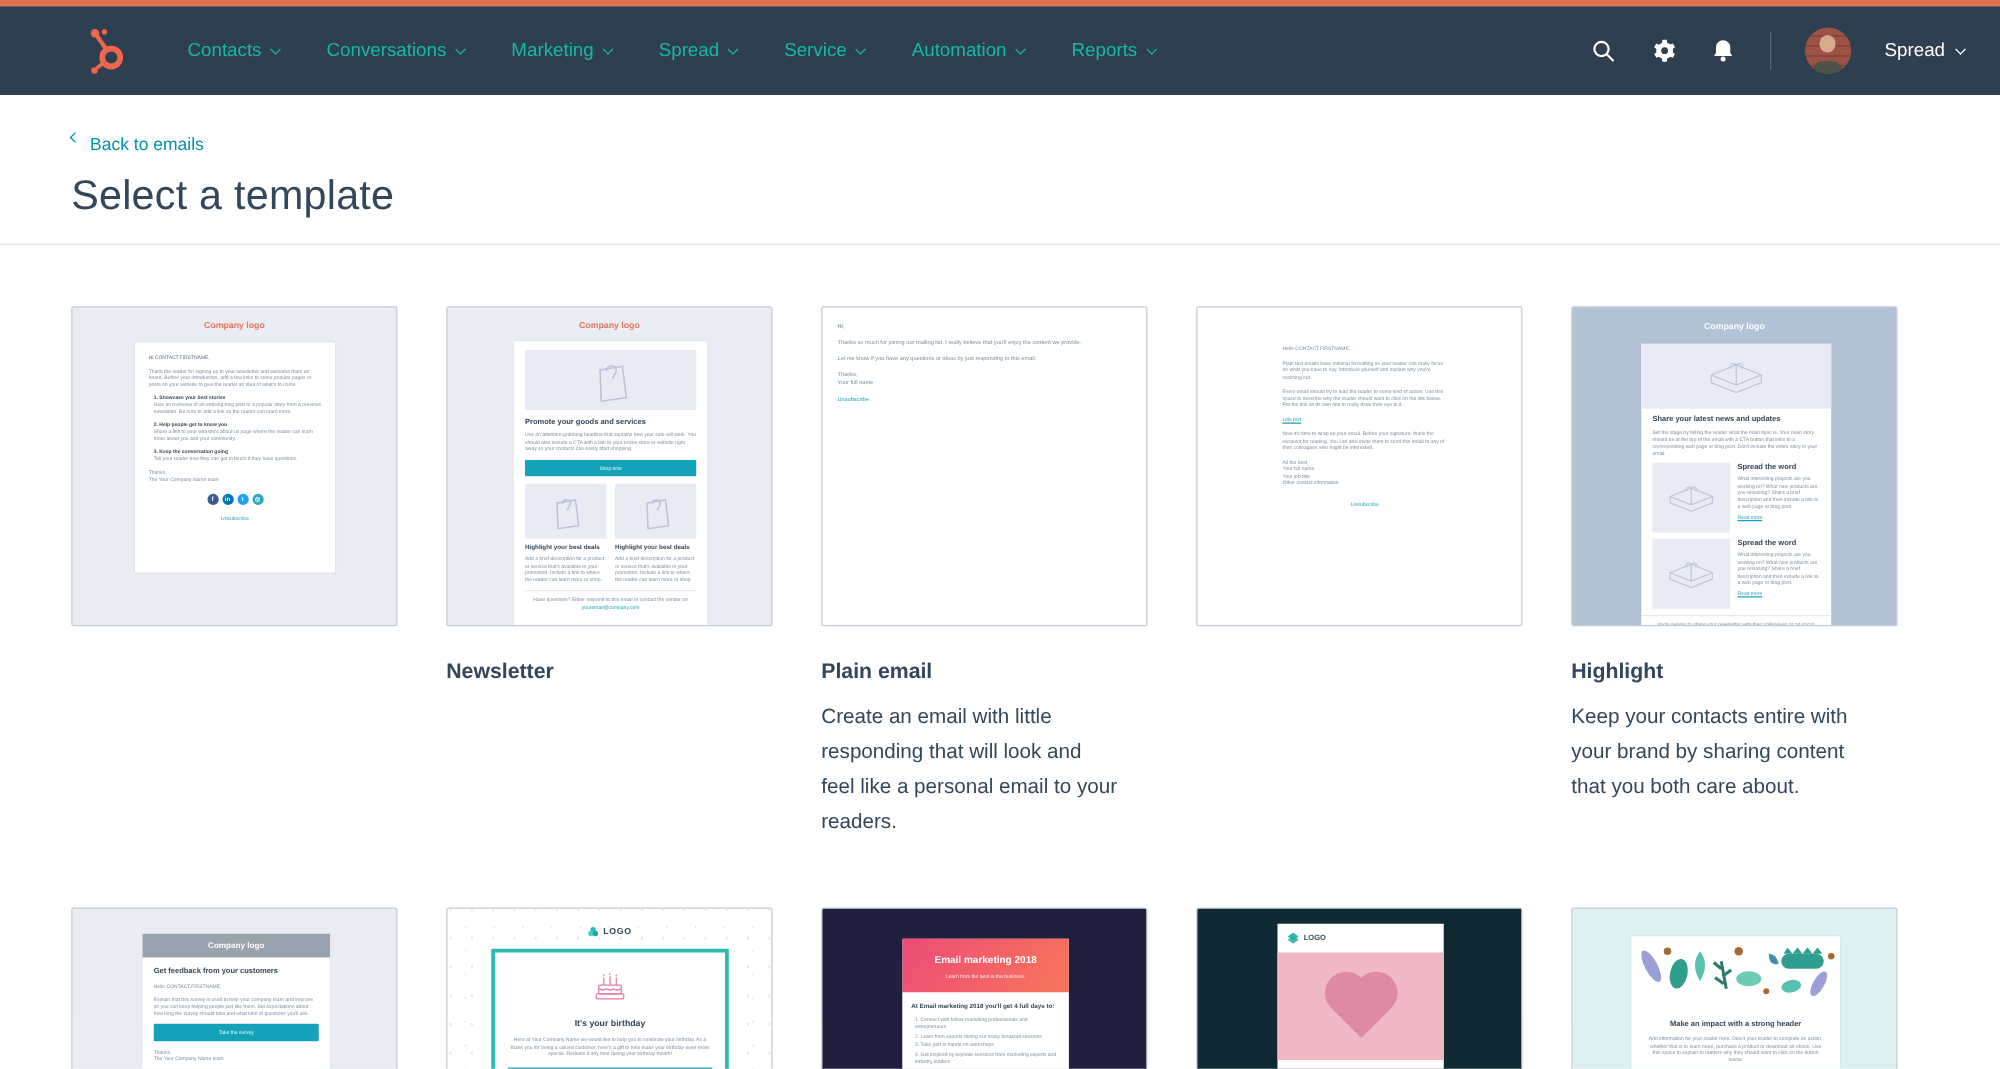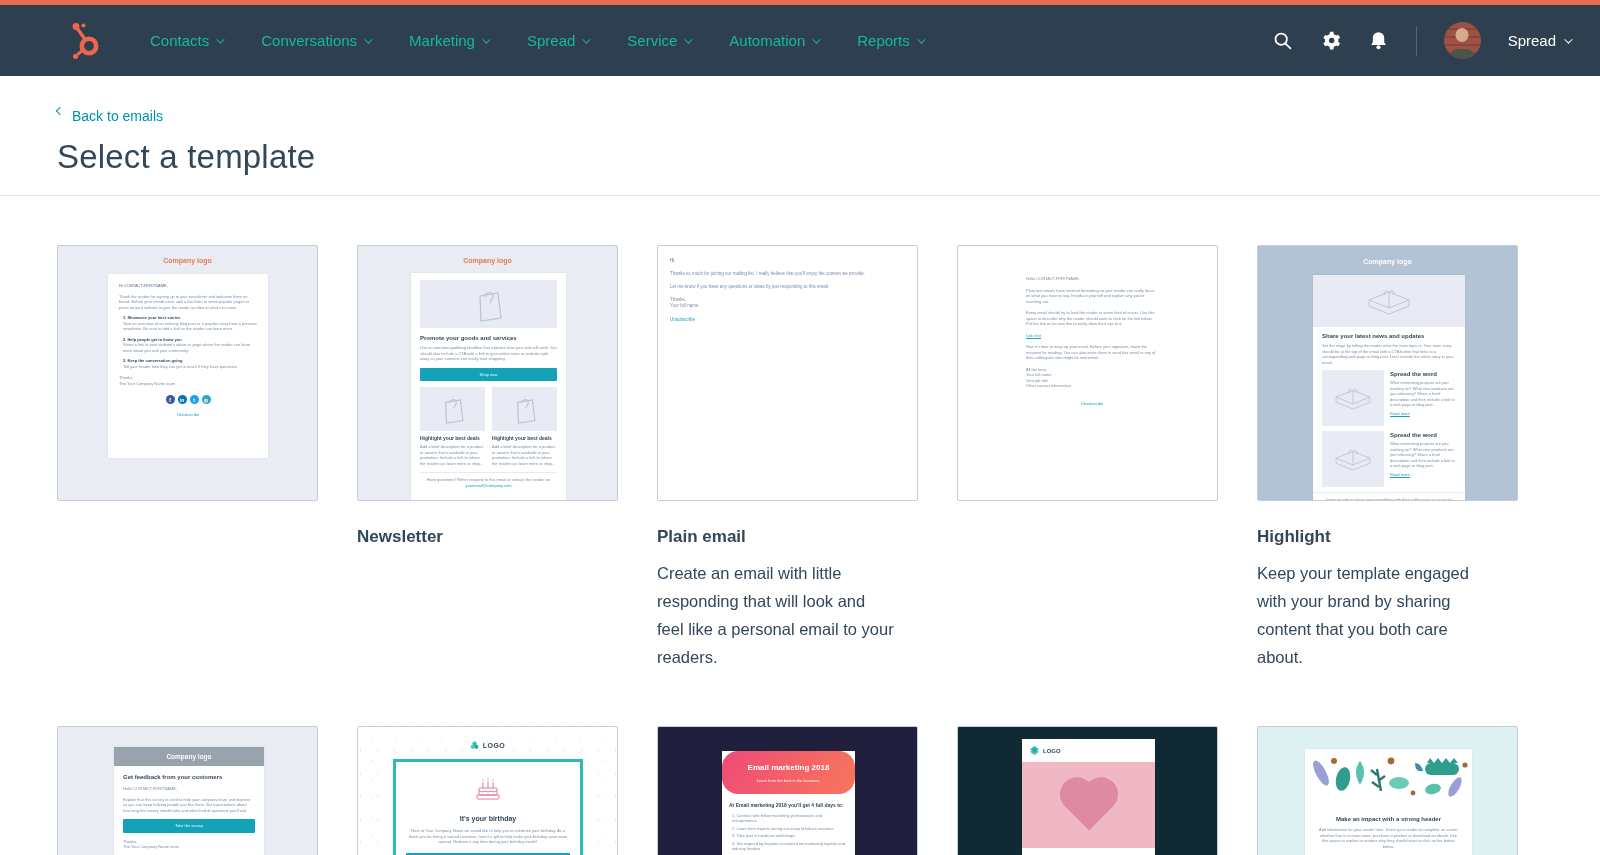--- a/index.html
+++ b/index.html
@@ -80,21 +80,21 @@
   .thumb.bday { background:#fff;
      background-image:radial-gradient(#d8dde4 .7px, transparent .8px), radial-gradient(#e3e7ee .7px, transparent .8px);
      background-size:23px 19px, 17px 23px; background-position:3px 5px, 11px 12px; }
   .b-logo { position:absolute; top:14px; left:0; right:0; display:flex; justify-content:center; align-items:center; gap:4px;
      color:#33475b; font-size:7px; font-weight:700; letter-spacing:.5px; }
   .b-box { position:absolute; left:35px; top:32px; width:190px; height:224px; background:#fff; border:3px solid #2bbcb4; padding:12px 10px 0; text-align:center; }
 
   
   .thumb.event { background:#20203e; }
   .e-sheet { left:64px; top:24px; width:133px; height:232px; }
-  .e-head { background:linear-gradient(120deg,#ee4b76, #f8765b); color:#fff; text-align:center; padding:12px 6px 10px;border-radius:16px; }
+  .e-head { background:linear-gradient(120deg,#ee4b76, #f8765b); color:#fff; text-align:center; padding:12px 6px 10px; }
   .e-body { padding:8px 7px; }
 
   
   .thumb.hearts { background:#0f2a33; }
   .h-sheet { left:64px; top:12px; width:133px; height:244px; }
   .h-logohdr { display:flex; align-items:center; gap:4px; padding:7px 8px; color:#33475b; font-size:6px; font-weight:700; }
   .h-photo { height:86px; background:#f0b7c4; position:relative; overflow:hidden; }
   .h-heart { position:absolute; left:50%; top:50%; width:34px; height:34px; transform:translate(-50%,-46%) rotate(45deg); background:#dd8aa2; }
   .h-heart:before, .h-heart:after { content:""; position:absolute; width:34px; height:34px; border-radius:50%; background:#dd8aa2; }
   .h-heart:before { left:-17px; } .h-heart:after { top:-17px; }
@@ -364,21 +364,21 @@
             <div class="tiny6 t-h">Spread the word</div>
             <div class="tiny4 t-p" style="margin-top:2px">What interesting projects are you working on? What new products are you releasing? Share a brief description and then include a link to a web page or blog post.</div>
             <div class="tiny4 t-link" style="margin-top:3px;text-decoration:underline">Read more</div>
           </div>
         </div>
         <div class="tiny4 t-p" style="margin-top:5px;border-top:1px solid #e6eaf0;padding:4px 9px 0;text-align:center">Invite people to share your newsletter with their colleagues or on social media.</div>
       </div>
     </div>
     <div class="meta">
       <div class="tpl-name">Highlight</div>
-      <div class="tpl-desc">Keep your template engaged with your brand by sharing content that you both care about.</div>
+      <div class="tpl-desc">Keep your contacts entire with your brand by sharing content that you both care about.</div>
     </div>
   </div>
 
   <div class="cell">
     <div class="thumb">
       <div class="sheet f-sheet">
         <div class="f-bar">Company logo</div>
         <div class="f-body">
           <div class="tiny6 t-h">Get feedback from your customers</div>
           <div class="tiny4 t-p" style="margin-top:5px">Hello CONTACT.FIRSTNAME,</div>

